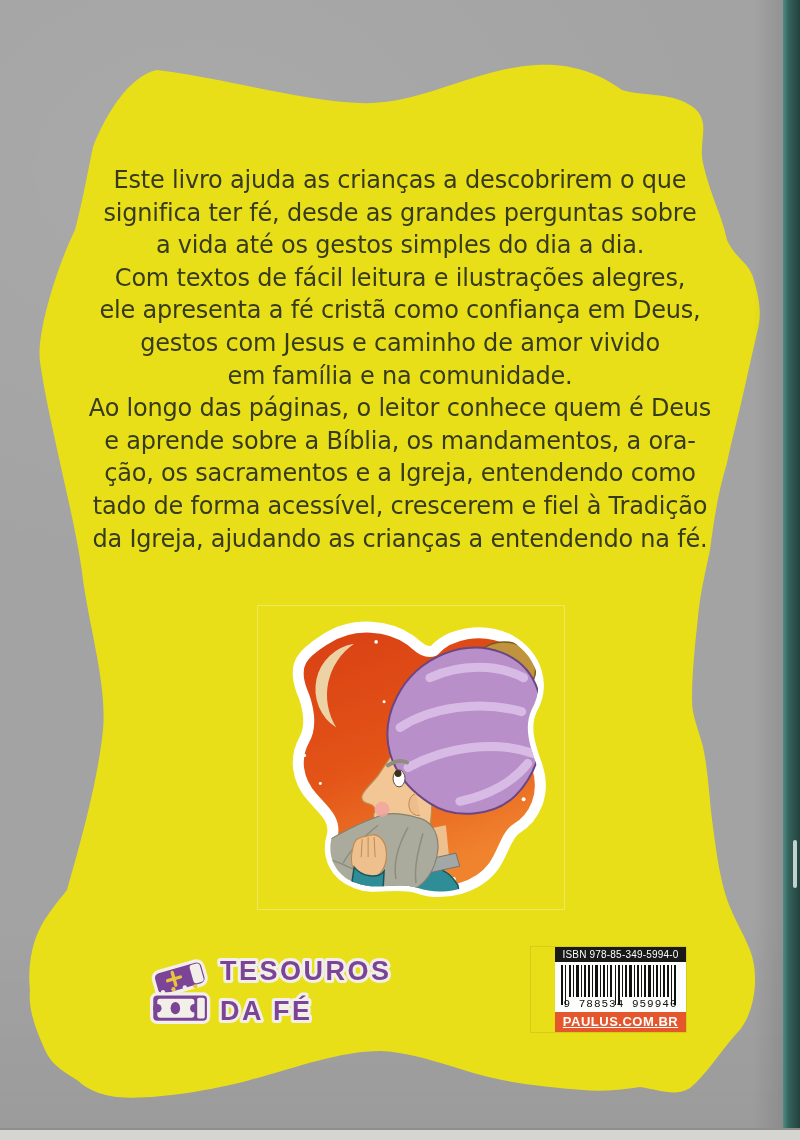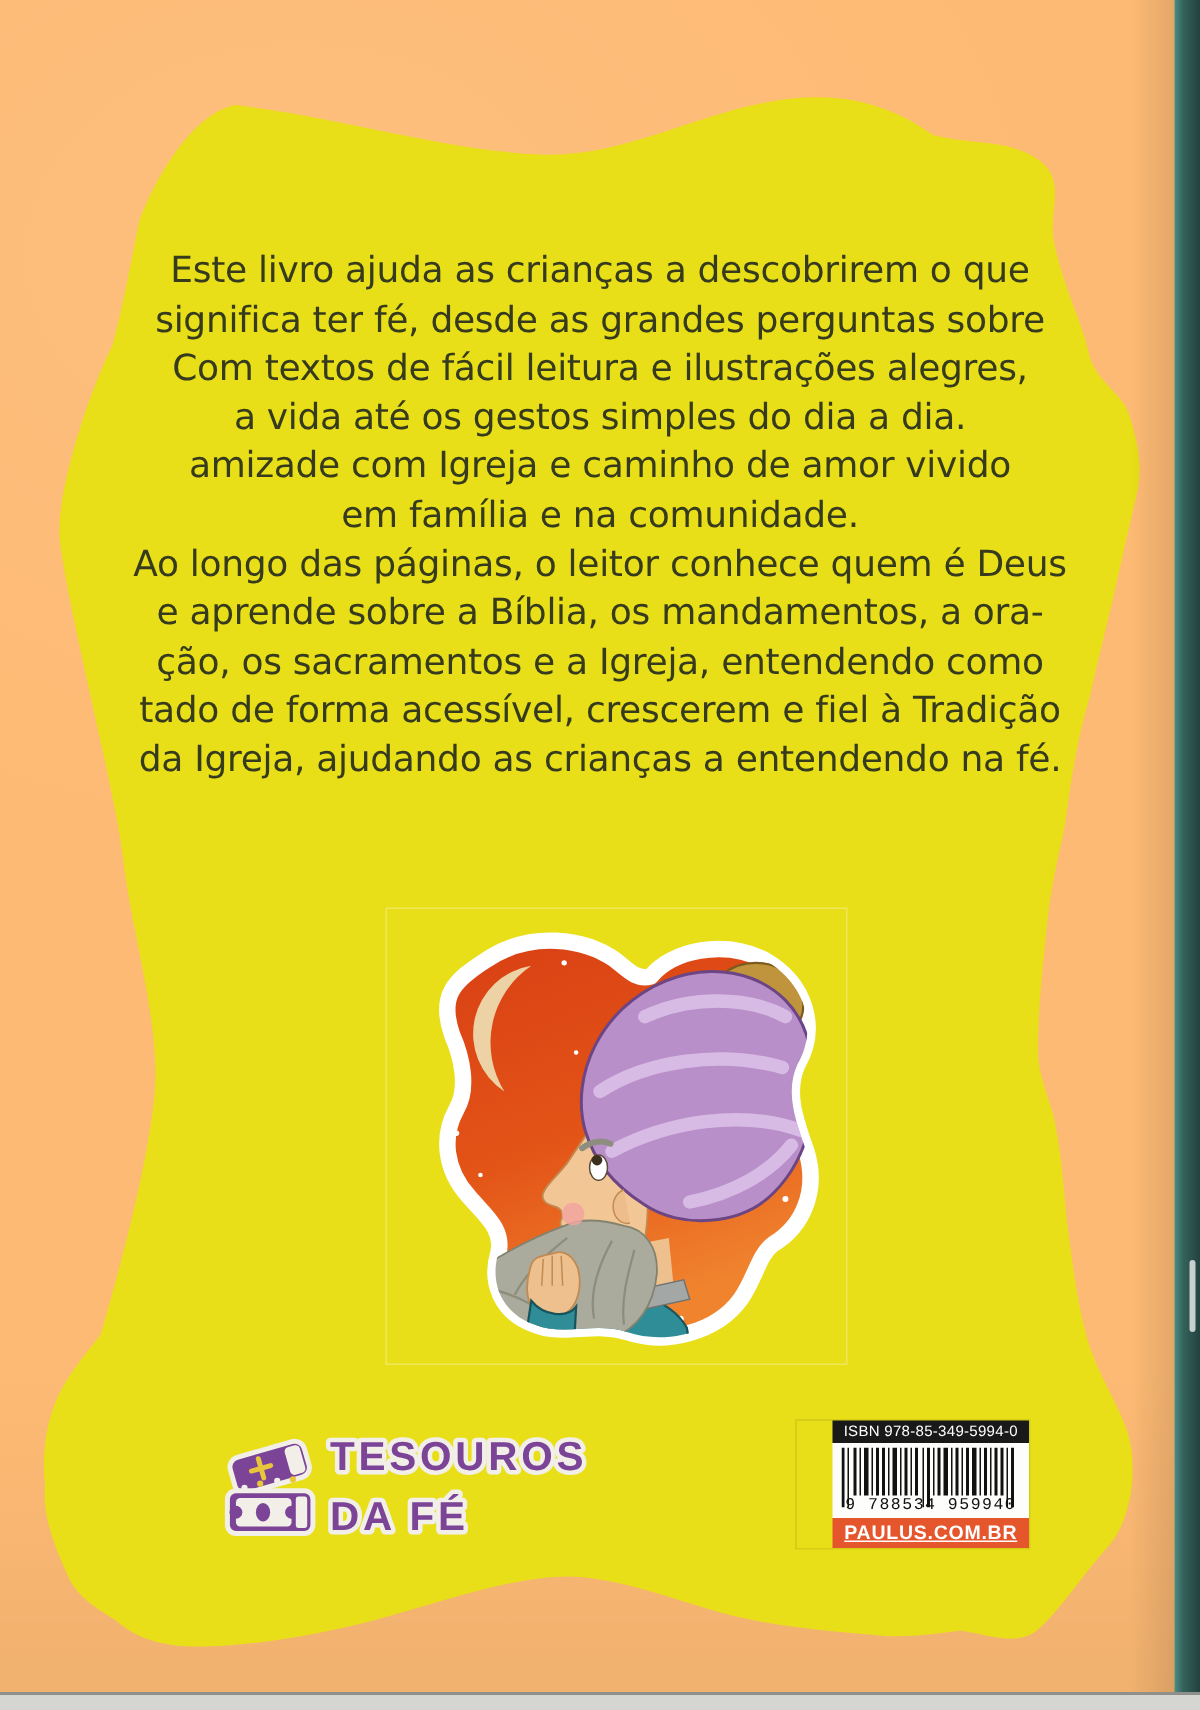--- a/index.html
+++ b/index.html
@@ -1,18 +1,18 @@
 <!DOCTYPE html>
 <html><head>
 <meta charset="utf-8">
 <style>
   html,body{margin:0;padding:0;background:#222;}
   #cover{
     position:relative;width:800px;height:1140px;overflow:hidden;
-    background:#fdba74;
+    background:#a3a3a3;
     font-family:"DejaVu Sans",sans-serif;
   }
   
   #teal-shade{position:absolute;inset:0;
     background:
       radial-gradient(900px 700px at 25% 15%, rgba(255,255,255,.07), rgba(0,0,0,0) 60%),
       linear-gradient(180deg, rgba(0,0,0,0) 80%, rgba(0,0,0,.05));
   }
   #blob-svg{position:absolute;left:0;top:0;}
   
@@ -109,23 +109,24 @@
   </svg>
 
   <div id="right-soft"></div>
   <div id="right-edge"></div>
   <div id="edge-highlight"></div>
   <div id="bottom-edge"></div>
 
   <div id="synopsis">
     <div class="line">Este livro ajuda as crianças a descobrirem o que</div>
     <div class="line">significa ter fé, desde as grandes perguntas sobre</div>
+    <div class="line">a vida até os gestos simples do dia a dia.</div>
     <div class="line">Com textos de fácil leitura e ilustrações alegres,</div>
-    <div class="line">a vida até os gestos simples do dia a dia.</div>
-    <div class="line">amizade com Igreja e caminho de amor vivido</div>
+    <div class="line">ele apresenta a fé cristã como confiança em Deus,</div>
+    <div class="line">gestos com Jesus e caminho de amor vivido</div>
     <div class="line">em família e na comunidade.</div>
     <div class="line">Ao longo das páginas, o leitor conhece quem é Deus</div>
     <div class="line">e aprende sobre a Bíblia, os mandamentos, a ora-</div>
     <div class="line">ção, os sacramentos e a Igreja, entendendo como</div>
     <div class="line">tado de forma acessível, crescerem e fiel à Tradição</div>
     <div class="line">da Igreja, ajudando as crianças a entendendo na fé.</div>
   </div>
 
   <div id="illustration-box">
     <svg width="304" height="301" viewBox="0 0 304 302" aria-hidden="true">

